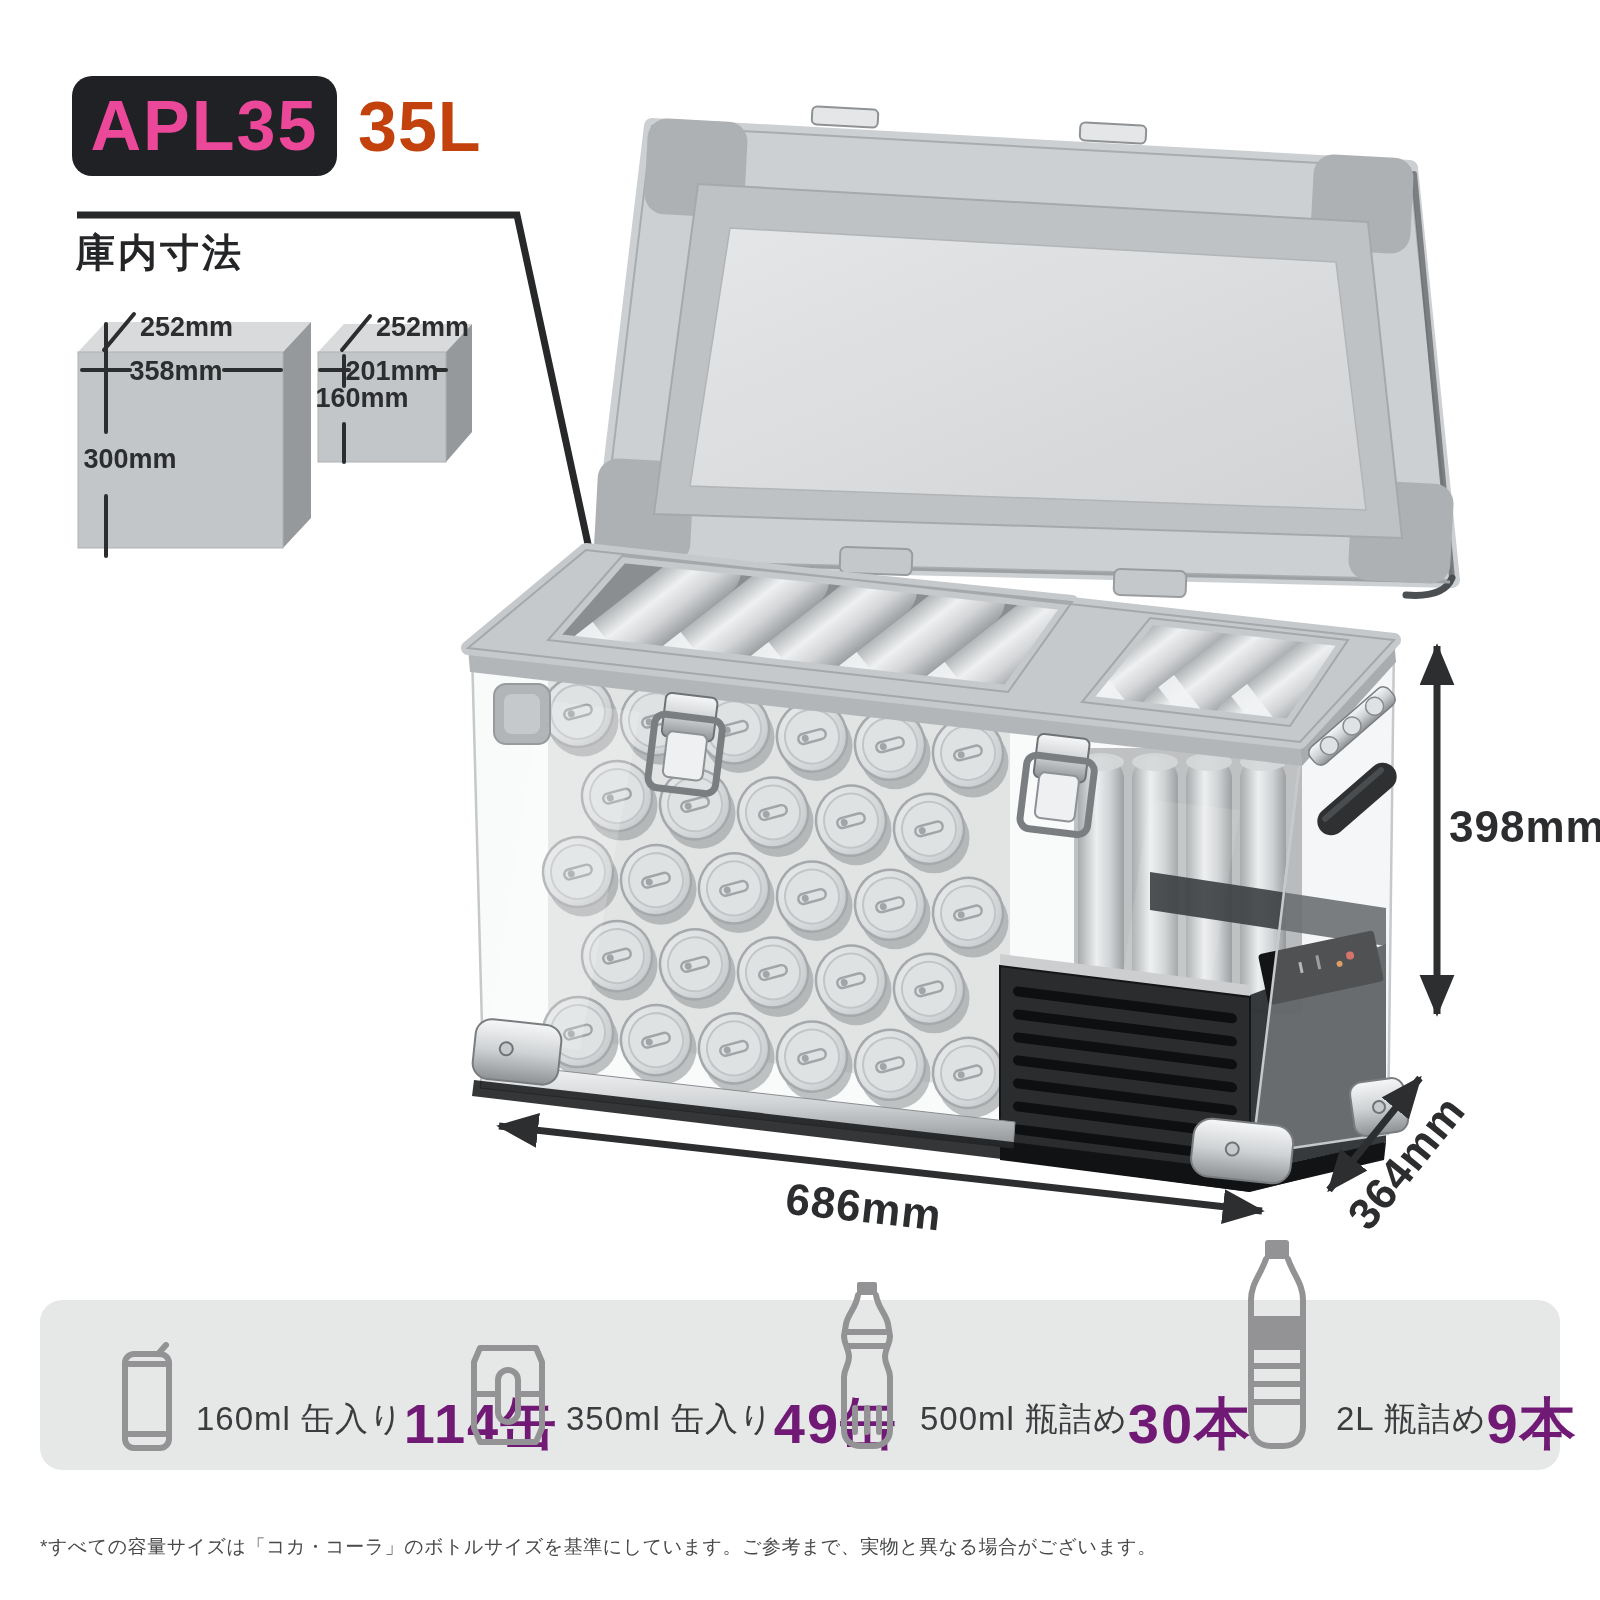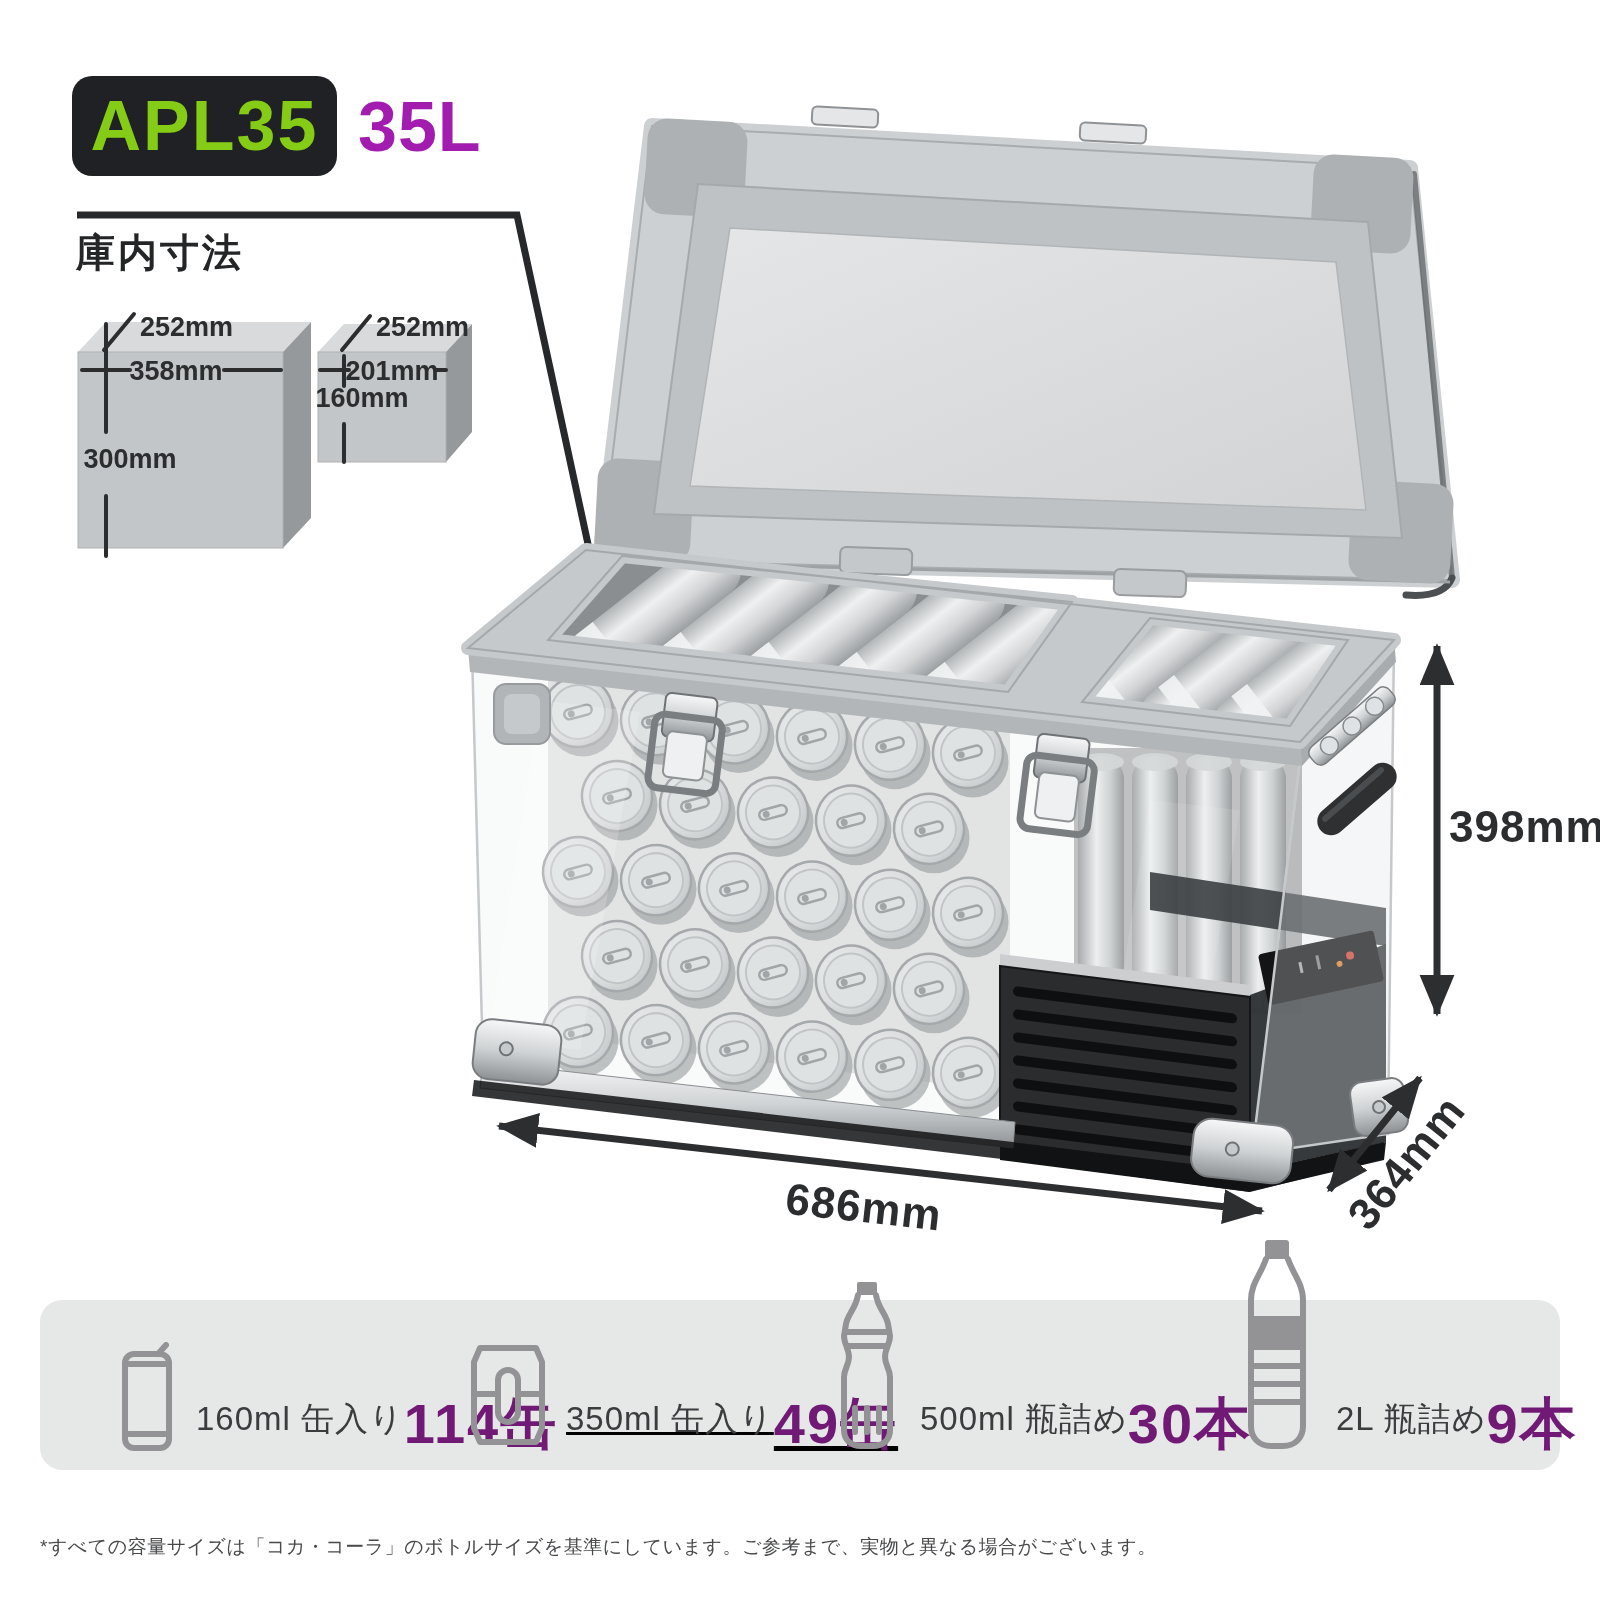--- a/index.html
+++ b/index.html
@@ -2,27 +2,27 @@
 <html><head>
 <meta charset="utf-8">
 <style>
   html,body{margin:0;padding:0;background:#ffffff;}
   #page{position:relative;width:1600px;height:1600px;background:#ffffff;overflow:hidden;
         font-family:"Liberation Sans",sans-serif;}
   #scene{position:absolute;left:0;top:0;width:1600px;height:1600px;overflow:visible;}
 
   .badge{position:absolute;left:72px;top:76px;width:265px;height:100px;background:#202124;
          border-radius:20px;display:flex;align-items:center;justify-content:center;}
-  .badge-text{color:#84cc16;font-size:70px;font-weight:800;letter-spacing:2px;line-height:1;}
-  .model-size{position:absolute;left:358px;top:92px;font-size:70px;font-weight:800;color:#a21caf;line-height:1;letter-spacing:1px;}
+  .badge-text{color:#ec4899;font-size:70px;font-weight:800;letter-spacing:2px;line-height:1;}
+  .model-size{position:absolute;left:358px;top:92px;font-size:70px;font-weight:800;color:#c2410c;line-height:1;letter-spacing:1px;}
   .section-title{position:absolute;left:76px;top:232px;font-size:39px;font-weight:800;color:#242527;letter-spacing:3px;line-height:1.1;}
 
   .panel{position:absolute;left:40px;top:1300px;width:1520px;height:170px;background:#e6e7e7;border-radius:22px;}
   .cap-item{position:absolute;display:flex;align-items:flex-end;gap:20px;bottom:148px;}
-  .cap-item.i1{left:118px;} .cap-item.i2{left:470px;text-decoration:underline;} .cap-item.i3{left:834px;} .cap-item.i4{left:1238px;}
+  .cap-item.i1{left:118px;} .cap-item.i2{left:470px;} .cap-item.i3{left:834px;} .cap-item.i4{left:1238px;}
   .cap-text{display:flex;flex-direction:row;justify-content:flex-end;padding-bottom:2px;}
   .cap-label{font-size:33px;color:#3b3c3e;letter-spacing:1px;margin-bottom:6px;white-space:nowrap;}
   .cap-value{font-size:56px;font-weight:800;color:#701a75;line-height:0.95;letter-spacing:2px;white-space:nowrap;}
   .cap-icon{flex:0 0 auto;line-height:0;}
 
   .footnote{position:absolute;left:40px;top:1534px;width:1520px;font-size:19px;color:#48494b;letter-spacing:0.5px;}
 
   .dim-sm{font-family:"Liberation Sans",sans-serif;font-size:27px;font-weight:700;fill:#2c2d2f;}
   .dim-lg{font-family:"Liberation Sans",sans-serif;font-size:44px;font-weight:800;fill:#2c2d2f;letter-spacing:1px;}
 </style>

